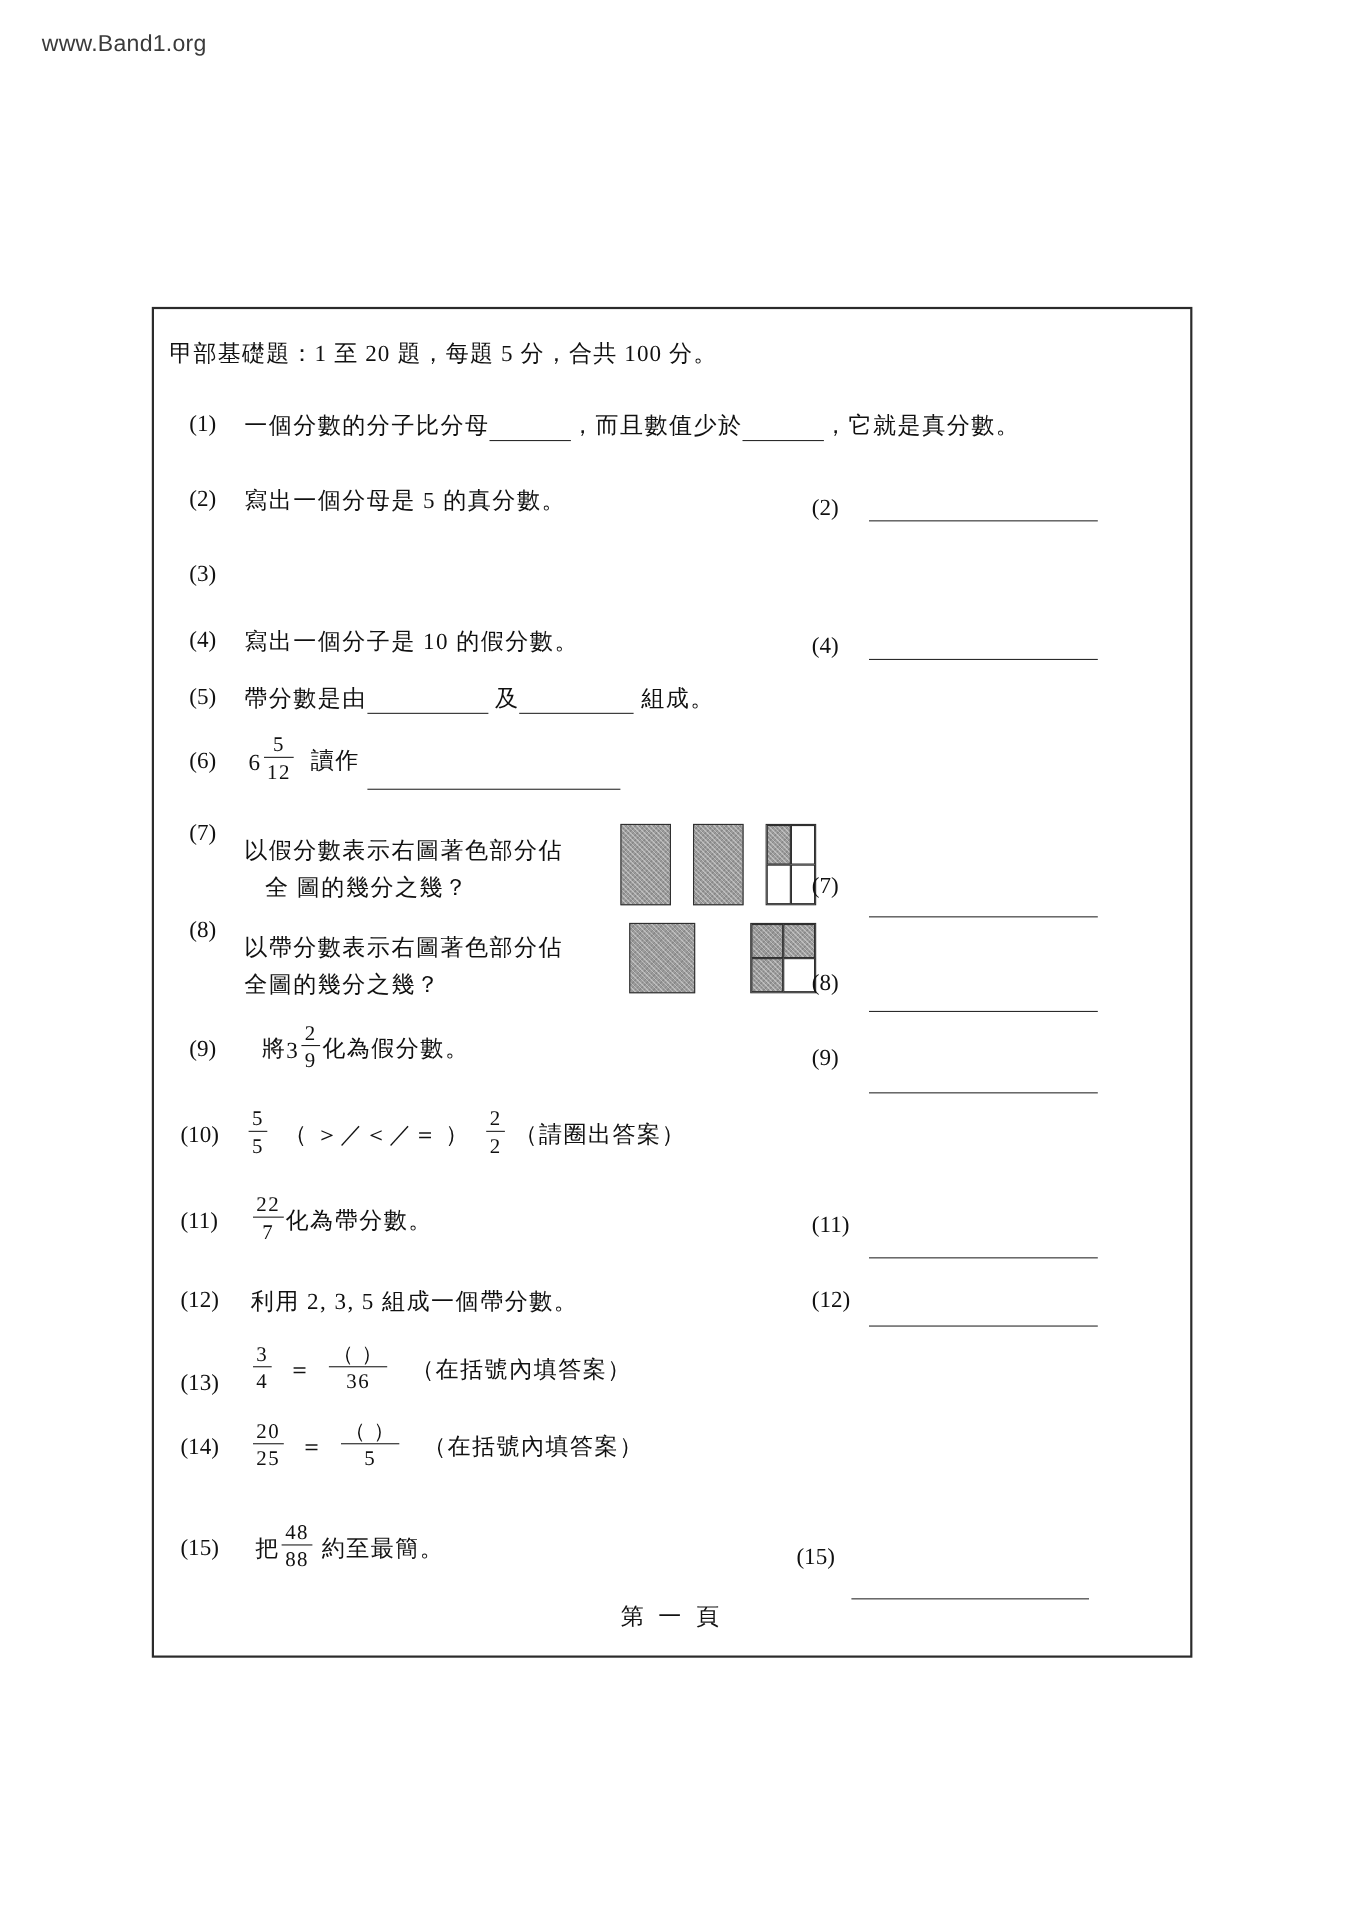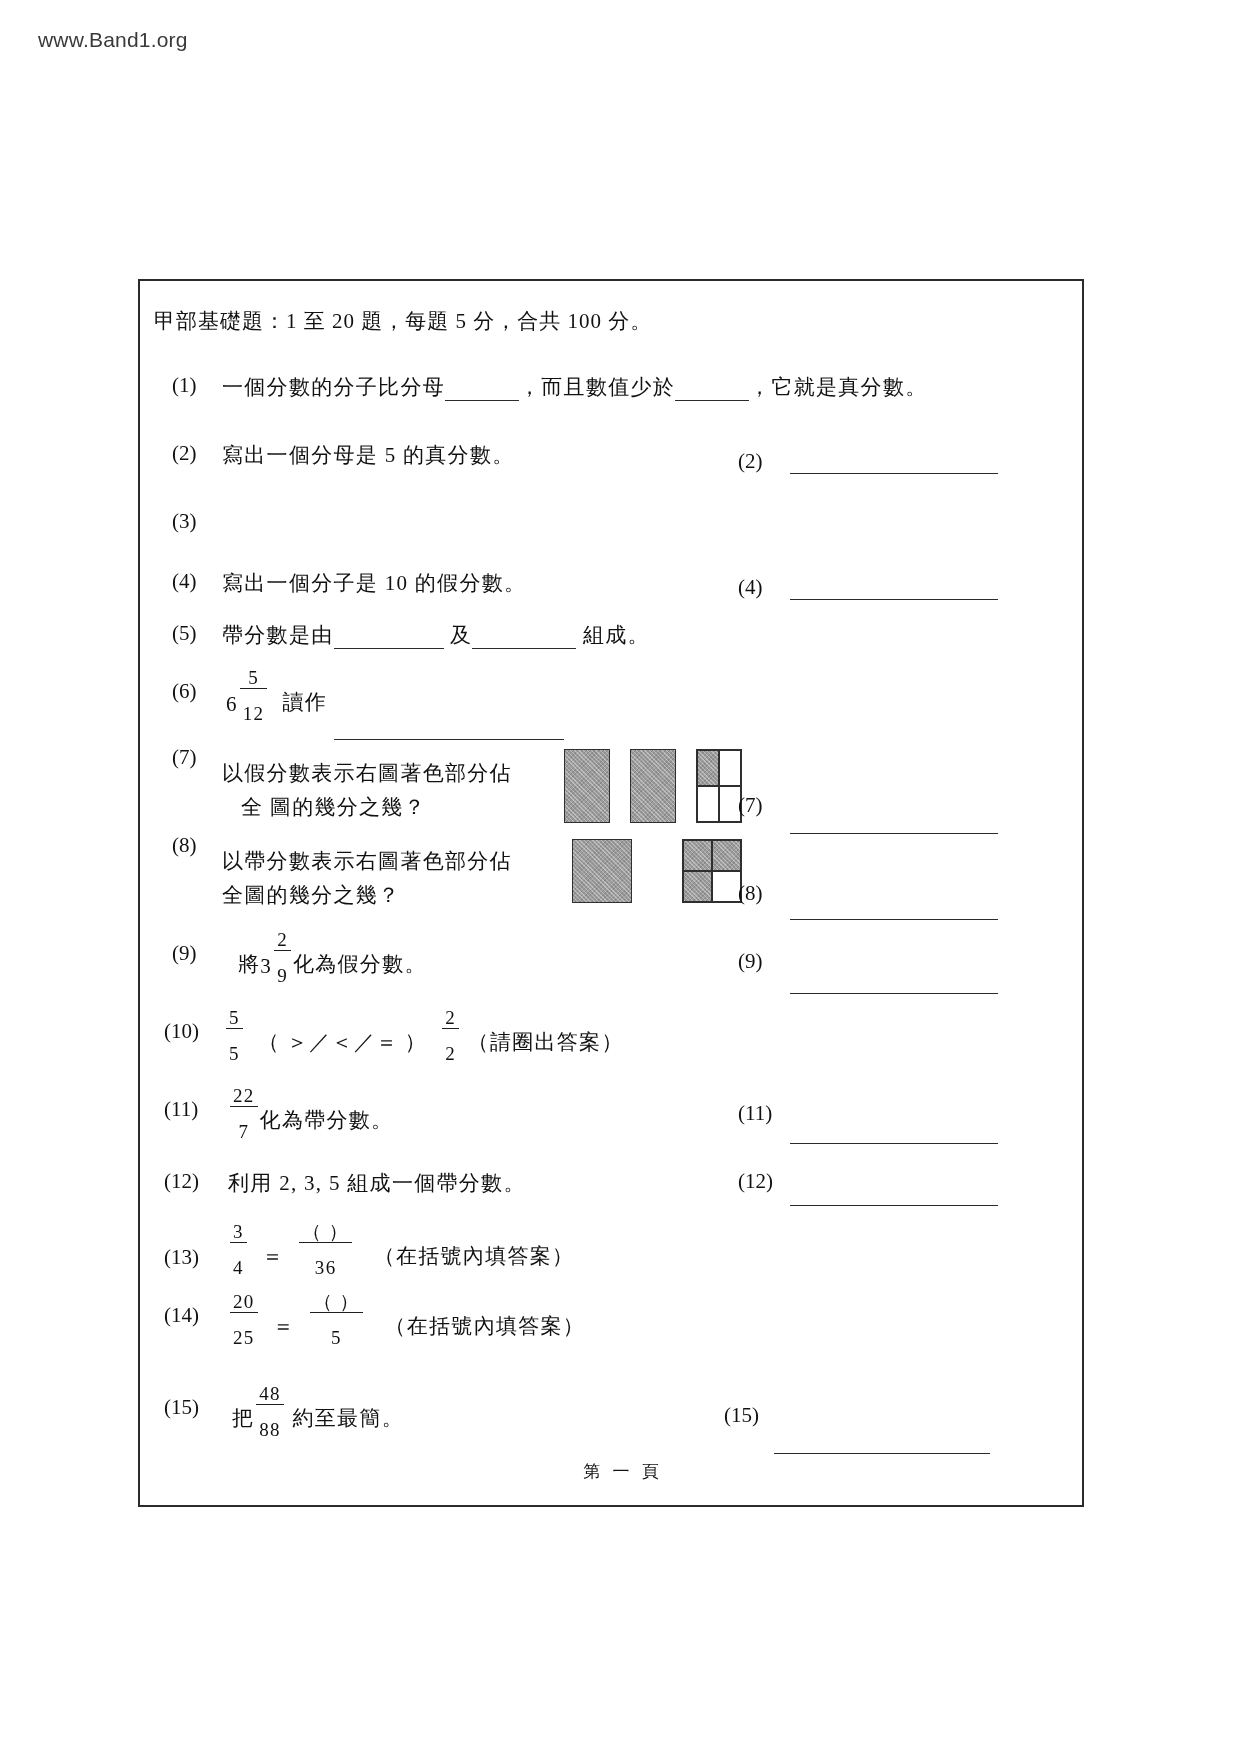--- a/index.html
+++ b/index.html
@@ -73,43 +73,43 @@
     position: relative;
     top: -1px;
   }
   .frac .num {
     display: block;
     padding: 0 3px;
   }
   .frac .den {
     display: block;
     border-top: 1.4px solid #1f1f1f;
-    padding: 15px 3px;
+    padding: 4px 3px;
   }
   .mixed {
     display: inline-block;
     vertical-align: middle;
     font-size: 21px;
   }
   
   .ansline {
     position: absolute;
     border-bottom: 1.3px solid #2b2b2b;
   }
   .anslabel {
     position: absolute;
     font-size: 21px;
   }
   .footer {
     position: absolute;
-    left: 12px;
+    left: 0;
     width: 100%;
     bottom: 22px;
     text-align: center;
-    font-size: 17px;
+    font-size: 21px;
     letter-spacing: 4px;
   }
   
   .figs {
     position: absolute;
   }
   .sq {
     box-sizing: border-box;
     border: 1.4px solid #2f2f2f;
     display: inline-block;

